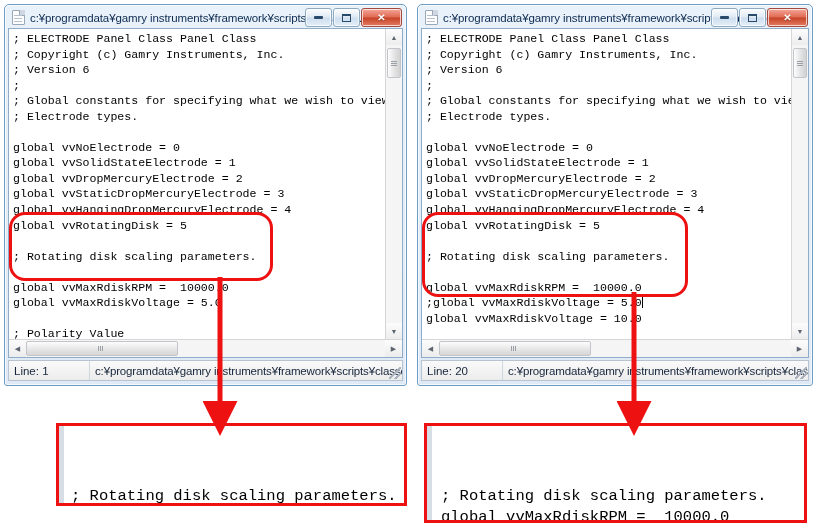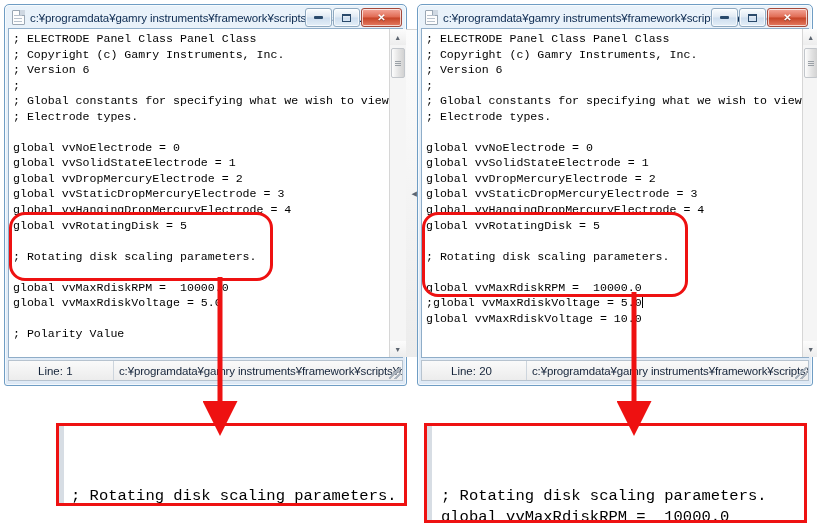--- a/index.html
+++ b/index.html
@@ -100,21 +100,21 @@
   }
 
   
   .editor-outer {
     background: #ffffff;
     border: 1px solid #8fadc8;
     height: 330px;
     box-sizing: border-box;
     position: relative;
     display: flex;
-    flex-direction: row;
+    flex-direction: column;
   }
   .editor-row {
     flex: 1 1 auto;
     display: flex;
     min-height: 0;
     position: relative;
   }
   .code {
     flex: 1 1 auto;
     background: #ffffff;
@@ -216,21 +216,21 @@
     position: relative;
     box-sizing: border-box;
   }
   .sb-cell {
     padding: 0 5px;
     height: 100%;
     display: flex; align-items: center;
     white-space: nowrap;
     overflow: hidden;
   }
-  .sb-cell.line { width: 70px; flex: 0 0 70px; border-right: 1px solid #cdd5dd; margin-left: 24px; }
+  .sb-cell.line { width: 70px; flex: 0 0 70px; border-right: 1px solid #cdd5dd; }
   .sb-cell.path { flex: 1 1 auto; letter-spacing: -0.15px; }
   .grip-corner {
     position: absolute; right: 1px; bottom: 1px;
     width: 12px; height: 12px;
     background:
       linear-gradient(135deg, transparent 0 45%, #aab3bd 45% 55%, transparent 55%),
       linear-gradient(135deg, transparent 0 70%, #aab3bd 70% 80%, transparent 80%);
   }
 
   

